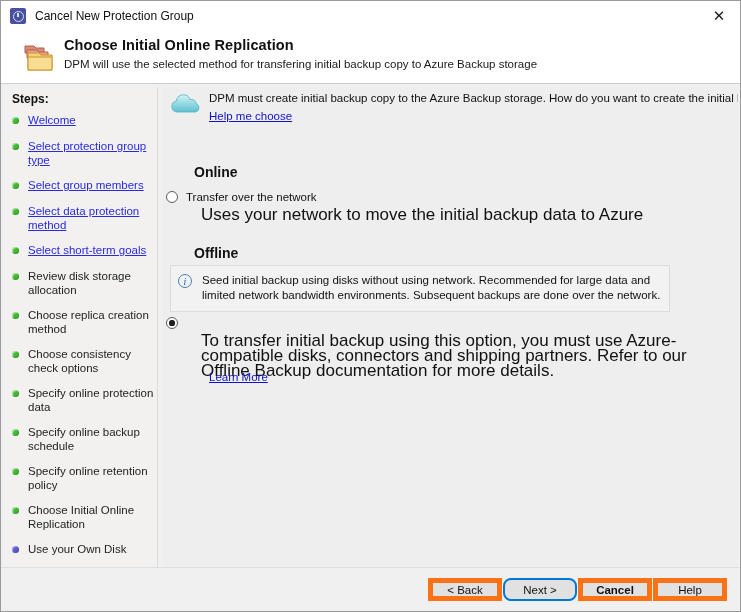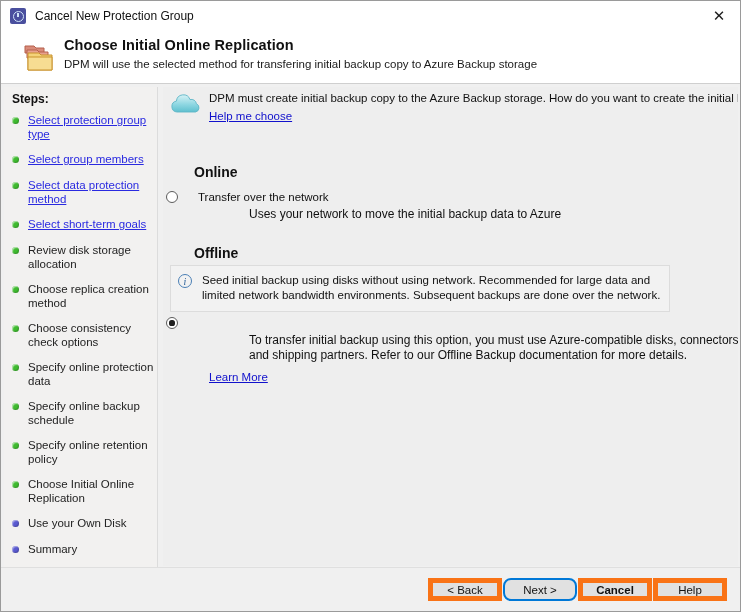--- a/index.html
+++ b/index.html
@@ -218,31 +218,30 @@
   }
   .radio.checked::after {
     content: "";
     position: absolute;
     left: 2.4px; top: 2.4px;
     width: 5.2px; height: 5.2px;
     border-radius: 50%;
     background: #202020;
   }
   .radio-label {
-    margin-left: 20px;
+    margin-left: 8px;
     font-size: 11.5px;
     color: #111111;
     line-height: 14px;
   }
   .radio-desc {
     position: absolute;
-    font-size: 12px;
+    font-size: 17px;
     color: #111111;
     line-height: 15px;
-    margin-left: 48px;
   }
   #online-desc { left: 38px; top: 120px; }
   #offline-desc { left: 38px; top: 246px; width: 508px; }
 
   .info-box {
     position: absolute;
     left: 7px; top: 178px;
     width: 500px;
     min-height: 40px;
     background: #f2f2f2;
@@ -331,20 +330,24 @@
       <path d="M5 12 h11 l2 2 h11 v15 h-24 z" fill="#f4d37a" stroke="#c9922c" stroke-width="1"></path>
       <path d="M5 16 h24 v13 h-24 z" fill="#f7dd92" stroke="#c9922c" stroke-width="1"></path>
     </svg>
     <div class="hdr-title">Choose Initial Online Replication</div>
     <div class="hdr-sub">DPM will use the selected method for transfering initial backup copy to Azure Backup storage</div>
   </div>
 
   <div class="sidebar">
     <div class="steps-label">Steps:</div>
     <div class="steps-list" id="steps-list">
+        <div class="step">
+          <span class="bullet done"></span>
+          <span class="step-label link">Welcome</span>
+        </div>
         <div class="step">
           <span class="bullet done"></span>
           <span class="step-label link">Select protection group type</span>
         </div>
         <div class="step">
           <span class="bullet done"></span>
           <span class="step-label link">Select group members</span>
         </div>
         <div class="step">
           <span class="bullet done"></span>

